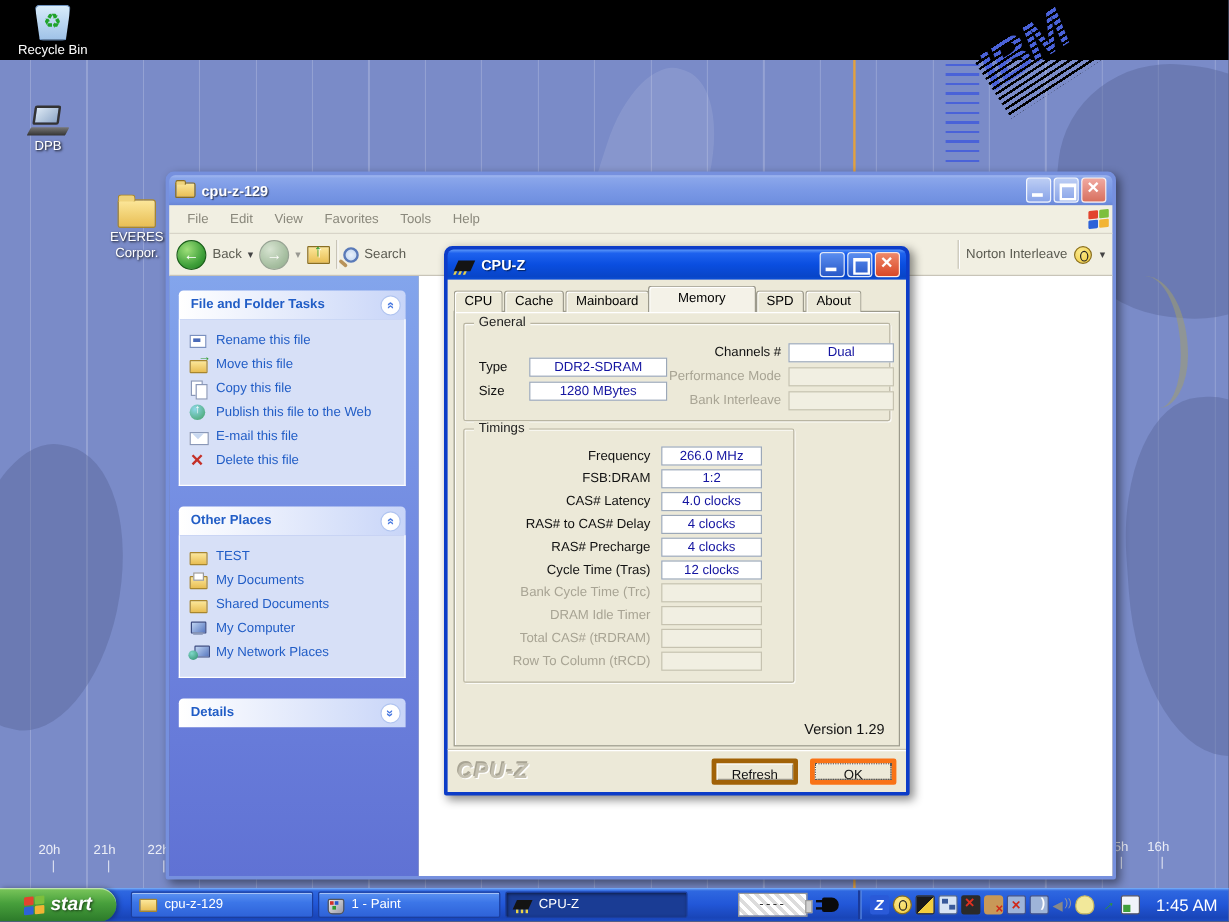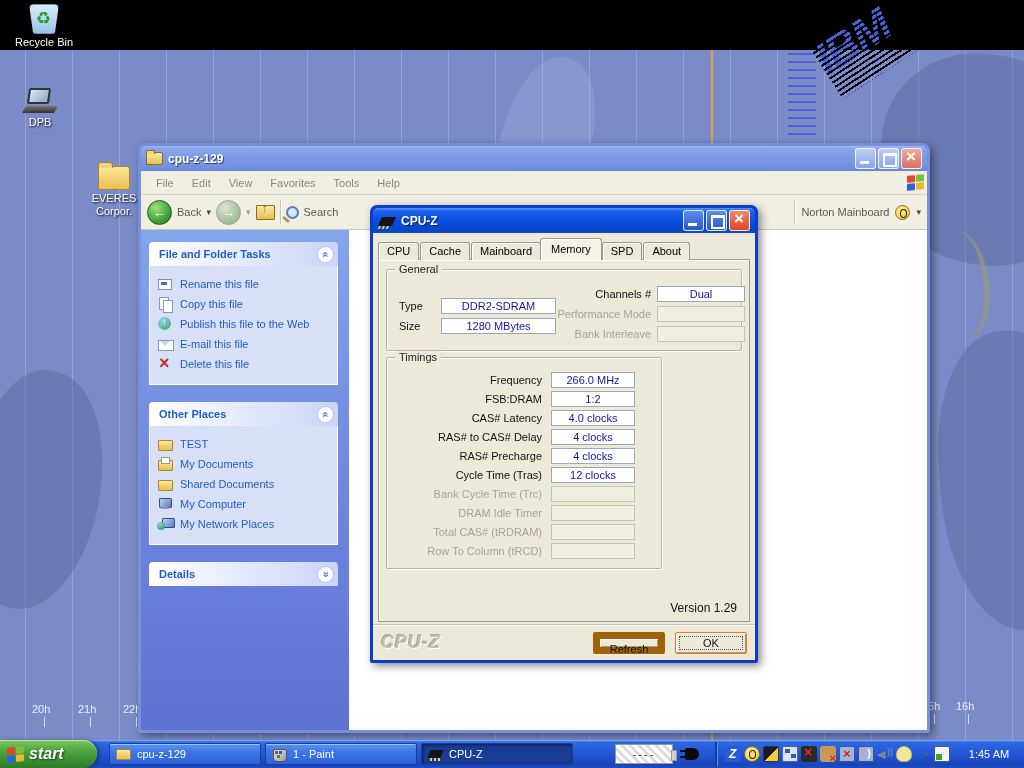--- a/index.html
+++ b/index.html
@@ -127,21 +127,21 @@
   #cpuz .titlebar{background:linear-gradient(180deg,#5A96F8 0%,#1E62EE 12%,#0A4EE0 50%,#0845C8 90%,#0A50D8 100%);}
   #cpuz .wbtn.min,#cpuz .wbtn.max{background:linear-gradient(#5A8EF0,#2858C8);}
   #cpuz .wbtn.close{background:linear-gradient(#F08868,#D84828);}
   .chip-ico{width:14px;height:9px;background:#141414;transform:skewX(-24deg);position:relative;margin:2px 2px 0 2px;}
   .chip-ico::after{content:"";position:absolute;left:1px;bottom:-3px;width:2px;height:3px;background:#E8D24A;
     box-shadow:4px 0 #E8D24A,8px 0 #E8D24A;}
   #cpuz-body{position:absolute;left:0;right:0;top:25px;bottom:0;background:#ECE9D8;}
   #tab-strip{position:absolute;left:5px;top:5px;right:5px;height:22px;display:flex;align-items:flex-end;z-index:2;}
   .tab{background:#ECE9D8;border:1px solid #9C9A8C;border-bottom:none;border-radius:3px 3px 0 0;height:18px;
     padding:0 8px;font-size:11px;line-height:17px;box-shadow:inset 1px 1px 0 #fff;margin-right:1px;position:relative;}
-  .tab.active{height:22px;line-height:20px;background:#F4F2E8;z-index:3;box-shadow:inset 1px 1px 0 #fff;margin:0 0px 0 -2px;padding:0 10px;}
+  .tab.active{height:22px;line-height:20px;background:#F4F2E8;z-index:3;box-shadow:inset 1px 1px 0 #fff;margin:0 0px 0 -2px;padding:0 24px;}
   #tab-page{position:absolute;left:5px;right:5px;top:26px;bottom:38px;background:#ECE9D8;border:1px solid #9C9A8C;
     box-shadow:inset 1px 1px 0 #fff;z-index:1;}
   .group{position:absolute;border:1px solid #B9B5A2;border-radius:2px;box-shadow:inset 1px 1px 0 rgba(255,255,255,.8),1px 1px 0 rgba(255,255,255,.8);}
   .legend{position:absolute;top:-7px;left:8px;background:#ECE9D8;padding:0 4px;font-size:11px;color:#222;}
   #group-general{left:7px;right:7px;top:9px;height:82px;padding-left:32px;}
   #group-timings{left:7px;top:97px;width:276px;height:212px;}
   .g-col{position:absolute;display:flex;flex-direction:column;gap:4px;}
   #gen-left{left:10px;top:28px;}
   #gen-right{left:152px;top:16px;}
   .f-row{display:flex;align-items:center;height:16px;}
@@ -154,32 +154,32 @@
   .field{height:16px;background:#fff;border:1px solid #9CA8B8;font-size:11px;color:#1414A0;text-align:center;line-height:14px;}
   .field.disabled{background:#F1EFE2;border-color:#C6C2B0;}
   #timing-rows{position:absolute;left:4px;top:14px;display:flex;flex-direction:column;gap:3px;}
   #timing-rows .f-label{width:160px;text-align:right;padding-right:9px;}
   #timing-rows .field{width:84px;}
   #cpuz-version{position:absolute;right:12px;bottom:6px;font-size:12px;color:#111;}
   #cpuz-footer{position:absolute;left:0;right:0;bottom:0;height:36px;border-top:1px solid #C8C4B4;box-shadow:inset 0 1px 0 #fff;
     display:flex;align-items:center;padding:0 8px;}
   #cpuz-logo{font-weight:bold;font-style:italic;font-size:18px;letter-spacing:1px;color:#C4C0B0;
     text-shadow:1px 1px 0 #fff,-1px -1px 0 #A8A494;flex:1;}
-  .btn95{width:72px;height:22px;background:#ECE9D8;border:7px solid #a16207;border-radius:2px;
+  .btn95{width:72px;height:22px;background:#ECE9D8;border:4px solid #a16207;border-radius:2px;
     box-shadow:inset 1px 1px 0 #fff,inset -1px -1px 0 #9E9A8C;font-size:11px;text-align:center;line-height:20px;color:#111;margin-left:10px;}
-  .btn95.default{border:1px solid #f97316;outline:1px dotted #555;outline-offset:-5px;}
+  .btn95.default{border:4px solid #f97316;outline:1px dotted #555;outline-offset:-5px;}
 
   
   #taskbar{position:absolute;left:0;bottom:0;width:1024px;height:28px;z-index:30;
     background:linear-gradient(180deg,#5A92EE 0%,#2E67E0 10%,#2257D8 48%,#1945B8 88%,#1C4CC4 100%);
     box-shadow:inset 0 1px 0 #6FA5F5;display:flex;align-items:center;}
   #start-btn{width:97px;height:28px;border-radius:0 14px 14px 0;flex:none;
     background:linear-gradient(180deg,#7CC75C 0%,#48A03C 45%,#2E7D2B 95%);
     box-shadow:inset 0 1px 0 rgba(255,255,255,.5),2px 0 4px rgba(0,0,0,.35);
-    display:flex;align-items:center;gap:5px;padding-left:7px;}
+    display:flex;align-items:center;gap:5px;padding-left:20px;}
   #start-label{color:#fff;font-weight:bold;font-style:italic;font-size:16px;text-shadow:1px 1px 2px rgba(0,0,0,.6);}
   #task-buttons{display:flex;gap:4px;margin-left:12px;}
   .task-btn{width:152px;height:22px;border-radius:2px;background:linear-gradient(180deg,#5C93F2,#3C76E8 40%,#2E62D8);
     box-shadow:inset 0 1px 0 rgba(255,255,255,.45);border:1px solid #1B3E9E;
     display:flex;align-items:center;gap:5px;padding:0 6px;color:#fff;font-size:11px;}
   .task-btn.active{background:#1A3C94;box-shadow:inset 1px 1px 3px rgba(0,0,0,.55);}
   .mini{width:16px;height:13px;position:relative;flex:none;}
   .mini.folder-icon::before{top:1px;}
   .mini.paint-icon::before{content:"";position:absolute;left:1px;top:1px;width:12px;height:11px;
     background:linear-gradient(135deg,#E8E8E8,#9A9AA8);border:1px solid #555;border-radius:2px 2px 4px 4px;}
@@ -211,21 +211,21 @@
   .display-error-icon{background:#9FB4D8;border:1px solid #44538A;}
   .display-error-icon::before{content:"×";position:absolute;left:3px;top:-1px;color:#D02818;font-weight:bold;font-size:13px;}
   .wireless-icon{background:#9FB4D8;border:1px solid #44538A;}
   .wireless-icon::before{content:")";position:absolute;right:2px;top:0px;color:#fff;font-weight:bold;font-size:11px;}
   .volume-icon::before{content:"◀";position:absolute;left:0;top:2px;color:#888;font-size:11px;}
   .volume-icon::after{content:"))";position:absolute;right:0px;top:1px;color:#999;font-size:9px;}
   .ghost-icon{background:#F2E89A;border:1px solid #C8B860;border-radius:50% 50% 40% 40%;}
   .update-arrow-icon::before{content:"→";position:absolute;left:1px;top:0px;color:#2E9A2E;font-weight:bold;font-size:13px;transform:rotate(-40deg);display:inline-block;}
   .shared-display-icon{background:#F0F4FA;border:1px solid #556;}
   .shared-display-icon::before{content:"";position:absolute;left:1px;bottom:1px;width:6px;height:6px;background:#3FA03A;}
-  #tray-clock{margin-left:10px;margin-right:0;color:#fff;font-size:11px;width:58px;text-align:center;}
+  #tray-clock{margin-left:10px;margin-right:0;color:#fff;font-size:14px;width:58px;text-align:center;}
 </style>
 </head>
 <body>
 
 <div id="screen">
   <div id="desktop">
     <div class="tzlines"></div>
     <div class="blob" style="left:-30px;top:370px;width:130px;height:240px;transform:rotate(12deg);"></div>
     <div class="blob" style="left:245px;top:285px;width:150px;height:130px;transform:rotate(-8deg);"></div>
     <div class="blob" style="left:880px;top:55px;width:220px;height:210px;transform:rotate(6deg);"></div>
@@ -301,36 +301,40 @@
       <span>Back</span>
       <span class="caret">▾</span>
       <span class="nav-circle disabled">→</span>
       <span class="caret" style="opacity:.5">▾</span>
       <span class="up-icon"></span>
       <span class="tsep"></span>
       <span class="search-glass"></span>
       <span>Search</span>
       <span style="margin-left:auto;display:flex;align-items:center;gap:6px;">
         <span class="tsep"></span>
-        <span>Norton Mainboard</span>
+        <span>Norton Interleave</span>
         <span class="norton-badge"></span>
         <span class="caret">▾</span>
       </span>
     </div>
     <div id="explorer-body">
       <div id="sidebar">
           <div class="sb-panel">
             <div class="sb-head">
               <span class="sb-title">File and Folder Tasks</span>
               <span class="sb-chev"></span>
             </div>
             <div class="sb-body">
               <div class="sb-item">
                 <span class="ico rename-icon"></span>
                 <span class="sb-label">Rename this file</span>
+              </div>
+              <div class="sb-item">
+                <span class="ico move-icon"></span>
+                <span class="sb-label">Move this file</span>
               </div>
               <div class="sb-item">
                 <span class="ico copy-icon"></span>
                 <span class="sb-label">Copy this file</span>
               </div>
               <div class="sb-item">
                 <span class="ico publish-icon"></span>
                 <span class="sb-label">Publish this file to the Web</span>
               </div>
               <div class="sb-item">

